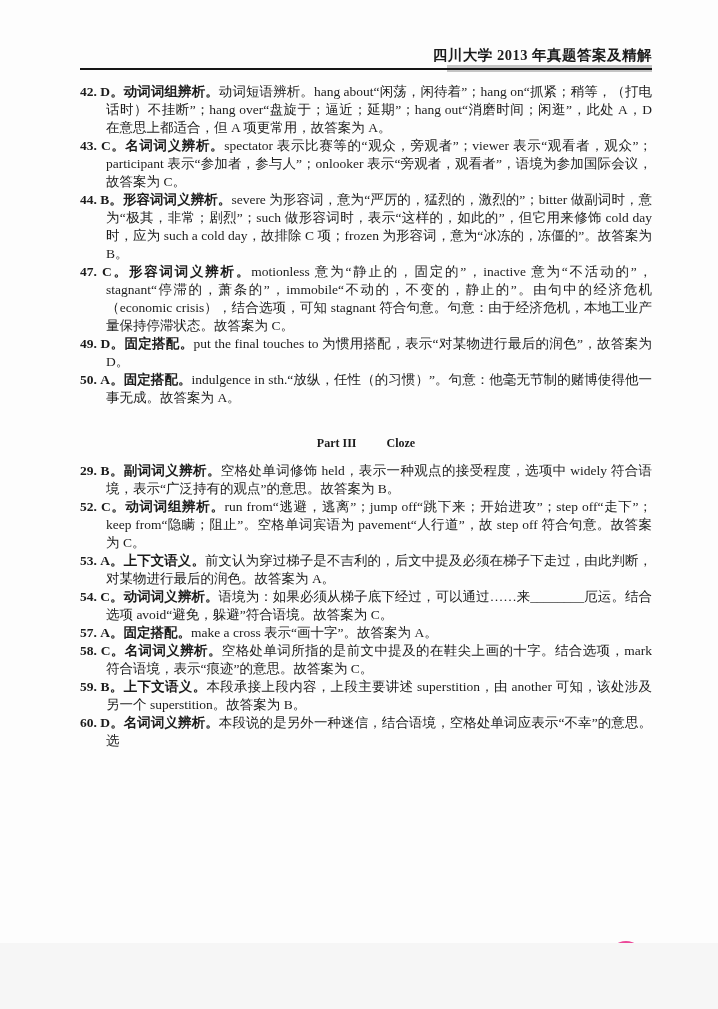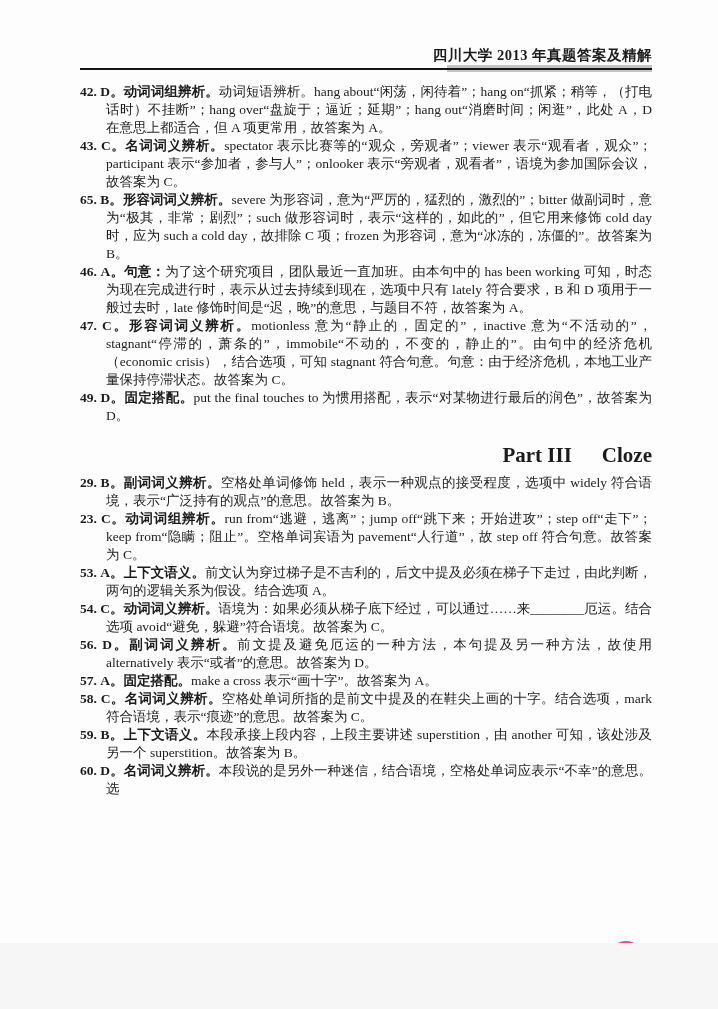--- a/index.html
+++ b/index.html
@@ -46,24 +46,24 @@
     line-height:18px;
     text-align:justify;
   }
   .item{
     margin:0;
     padding-left:26px;
     text-indent:-26px;
   }
   .num,.ans,.cat{font-weight:bold;}
   .part-heading{
-    font-size:21px;
+    font-size:12px;
     font-weight:bold;
-    margin:21px 0 10px 0;
-    text-align:right;
+    margin:27px 0 10px 0;
+    text-align:center;
     text-indent:0;
   }
   .gap{display:inline-block;width:30px;}
   .page-circle{
     position:absolute;
     left:609px;top:941px;
     width:34px;height:34px;
     border-radius:50%;
     background:#ec4899;
     color:#ffffff;
@@ -81,34 +81,33 @@
   <div class="header">
     <div class="htitle">四川大学 2013 年真题答案及精解</div>
     <div class="hbar"></div>
     <div class="hrule"></div>
   </div>
 
   <div class="content">
     <div id="vocab-list">
         <p class="item"><span class="num">42.</span> <span class="ans">D。</span><span class="cat">动词词组辨析。</span><span class="body">动词短语辨析。hang about“闲荡，闲待着”；hang on“抓紧；稍等，（打电话时）不挂断”；hang over“盘旋于；逼近；延期”；hang out“消磨时间；闲逛”，此处 A，D 在意思上都适合，但 A 项更常用，故答案为 A。</span></p>
         <p class="item"><span class="num">43.</span> <span class="ans">C。</span><span class="cat">名词词义辨析。</span><span class="body">spectator 表示比赛等的“观众，旁观者”；viewer 表示“观看者，观众”；participant 表示“参加者，参与人”；onlooker 表示“旁观者，观看者”，语境为参加国际会议，故答案为 C。</span></p>
-        <p class="item"><span class="num">65.</span> <span class="ans">B。</span><span class="cat">形容词词义辨析。</span><span class="body">severe 为形容词，意为“严厉的，猛烈的，激烈的”；bitter 做副词时，意为“极其，非常；剧烈”；such 做形容词时，表示“这样的，如此的”，但它用来修饰 cold day 时，应为 such a cold day，故排除 C 项；frozen 为形容词，意为“冰冻的，冻僵的”。故答案为 B。</span></p>
-        <p class="item"><span class="num">46.</span> <span class="ans">A。</span><span class="cat">句意：</span><span class="body">为了这个研究项目，团队最近一直加班。由本句中的 has been working 可知，时态为现在完成进行时，表示从过去持续到现在，选项中只有 lately 符合要求，B 和 D 项用于一般过去时，late 修饰时间是“迟，晚”的意思，与题目不符，故答案为 A。</span></p>
+        <p class="item"><span class="num">44.</span> <span class="ans">B。</span><span class="cat">形容词词义辨析。</span><span class="body">severe 为形容词，意为“严厉的，猛烈的，激烈的”；bitter 做副词时，意为“极其，非常；剧烈”；such 做形容词时，表示“这样的，如此的”，但它用来修饰 cold day 时，应为 such a cold day，故排除 C 项；frozen 为形容词，意为“冰冻的，冻僵的”。故答案为 B。</span></p>
         <p class="item"><span class="num">47.</span> <span class="ans">C。</span><span class="cat">形容词词义辨析。</span><span class="body">motionless 意为“静止的，固定的”，inactive 意为“不活动的”，stagnant“停滞的，萧条的”，immobile“不动的，不变的，静止的”。由句中的经济危机（economic crisis），结合选项，可知 stagnant 符合句意。句意：由于经济危机，本地工业产量保持停滞状态。故答案为 C。</span></p>
         <p class="item"><span class="num">49.</span> <span class="ans">D。</span><span class="cat">固定搭配。</span><span class="body">put the final touches to 为惯用搭配，表示“对某物进行最后的润色”，故答案为 D。</span></p>
+        <p class="item"><span class="num">50.</span> <span class="ans">A。</span><span class="cat">固定搭配。</span><span class="body">indulgence in sth.“放纵，任性（的习惯）”。句意：他毫无节制的赌博使得他一事无成。故答案为 A。</span></p>
       </div>
 
     <h2 class="part-heading"><span>Part III</span><span class="gap"></span><span>Cloze</span></h2>
 
     <div id="cloze-list">
         <p class="item"><span class="num">29.</span> <span class="ans">B。</span><span class="cat">副词词义辨析。</span><span class="body">空格处单词修饰 held，表示一种观点的接受程度，选项中 widely 符合语境，表示“广泛持有的观点”的意思。故答案为 B。</span></p>
-        <p class="item"><span class="num">23.</span> <span class="ans">C。</span><span class="cat">动词词组辨析。</span><span class="body">run from“逃避，逃离”；jump off“跳下来；开始进攻”；step off“走下”；keep from“隐瞒；阻止”。空格单词宾语为 pavement“人行道”，故 step off 符合句意。故答案为 C。</span></p>
-        <p class="item"><span class="num">53.</span> <span class="ans">A。</span><span class="cat">上下文语义。</span><span class="body">前文认为穿过梯子是不吉利的，后文中提及必须在梯子下走过，由此判断，两句的逻辑关系为假设。结合选项 A。</span></p>
+        <p class="item"><span class="num">52.</span> <span class="ans">C。</span><span class="cat">动词词组辨析。</span><span class="body">run from“逃避，逃离”；jump off“跳下来；开始进攻”；step off“走下”；keep from“隐瞒；阻止”。空格单词宾语为 pavement“人行道”，故 step off 符合句意。故答案为 C。</span></p>
+        <p class="item"><span class="num">53.</span> <span class="ans">A。</span><span class="cat">上下文语义。</span><span class="body">前文认为穿过梯子是不吉利的，后文中提及必须在梯子下走过，由此判断，对某物进行最后的润色。故答案为 A。</span></p>
         <p class="item"><span class="num">54.</span> <span class="ans">C。</span><span class="cat">动词词义辨析。</span><span class="body">语境为：如果必须从梯子底下经过，可以通过……来________厄运。结合选项 avoid“避免，躲避”符合语境。故答案为 C。</span></p>
-        <p class="item"><span class="num">56.</span> <span class="ans">D。</span><span class="cat">副词词义辨析。</span><span class="body">前文提及避免厄运的一种方法，本句提及另一种方法，故使用 alternatively 表示“或者”的意思。故答案为 D。</span></p>
         <p class="item"><span class="num">57.</span> <span class="ans">A。</span><span class="cat">固定搭配。</span><span class="body">make a cross 表示“画十字”。故答案为 A。</span></p>
         <p class="item"><span class="num">58.</span> <span class="ans">C。</span><span class="cat">名词词义辨析。</span><span class="body">空格处单词所指的是前文中提及的在鞋尖上画的十字。结合选项，mark 符合语境，表示“痕迹”的意思。故答案为 C。</span></p>
         <p class="item"><span class="num">59.</span> <span class="ans">B。</span><span class="cat">上下文语义。</span><span class="body">本段承接上段内容，上段主要讲述 superstition，由 another 可知，该处涉及另一个 superstition。故答案为 B。</span></p>
         <p class="item"><span class="num">60.</span> <span class="ans">D。</span><span class="cat">名词词义辨析。</span><span class="body">本段说的是另外一种迷信，结合语境，空格处单词应表示“不幸”的意思。选</span></p>
       </div>
   </div>
 
   <div class="page-circle">
     <span>547</span>
   </div>

